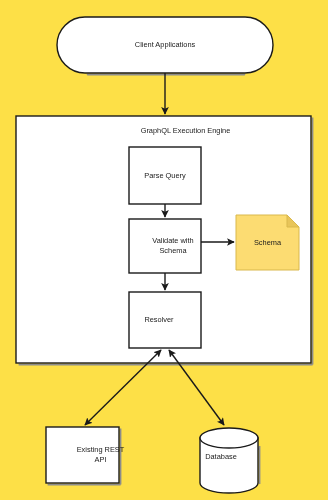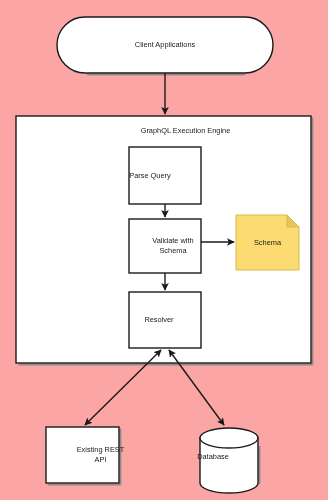--- a/index.html
+++ b/index.html
@@ -7,21 +7,21 @@
     padding: 0;
     background: #ffffff;
   }
   body {
     font-family: "Liberation Sans", sans-serif;
   }
   #canvas {
     position: relative;
     width: 328px;
     height: 500px;
-    background: #fca5a5;
+    background: #fde047;
     overflow: hidden;
   }
   #diagram-svg {
     position: absolute;
     left: 0;
     top: 0;
     width: 328px;
     height: 500px;
   }
   .node-label {
@@ -32,26 +32,26 @@
     line-height: 9.6px;
     color: #1a1a1a;
     white-space: pre-line;
     pointer-events: none;
     display: flex;
     align-items: center;
     justify-content: center;
   }
   .label-client      { left: 57px;  top: 17px;  width: 216px; height: 56px; }
   .label-engine      { left: 24px;  top: 124px; width: 323px; height: 14px; text-align: center; }
-  .label-parse       { left: 114px; top: 147px; width: 72px;  height: 57px; border-radius: 10px; }
+  .label-parse       { left: 129px; top: 147px; width: 72px;  height: 57px; border-radius: 10px; }
   .label-validate    { left: 129px; top: 219px; width: 88px;  height: 54px; }
   .label-resolver    { left: 129px; top: 292px; width: 60px;  height: 56px; }
   .label-schema      { left: 236px; top: 215px; width: 63px;  height: 55px; }
   .label-rest        { left: 54px;  top: 427px; width: 73px;  height: 56px; margin-left: 10px; }
-  .label-database    { left: 184px; top: 437px; width: 58px;  height: 40px; }
+  .label-database    { left: 192px; top: 437px; width: 58px;  height: 40px; }
 </style>
 </head>
 <body>
 
 <div id="canvas">
 
   <svg id="diagram-svg" viewBox="0 0 328 500" xmlns="http://www.w3.org/2000/svg">
     <defs>
       <marker id="arrow-end" viewBox="0 0 10 10" refX="9" refY="5" markerWidth="5.5" markerHeight="5.5" orient="auto-start-reverse">
         <path d="M 0 0 L 10 5 L 0 10 L 2.2 5 z" fill="#1a1a1a"></path>

